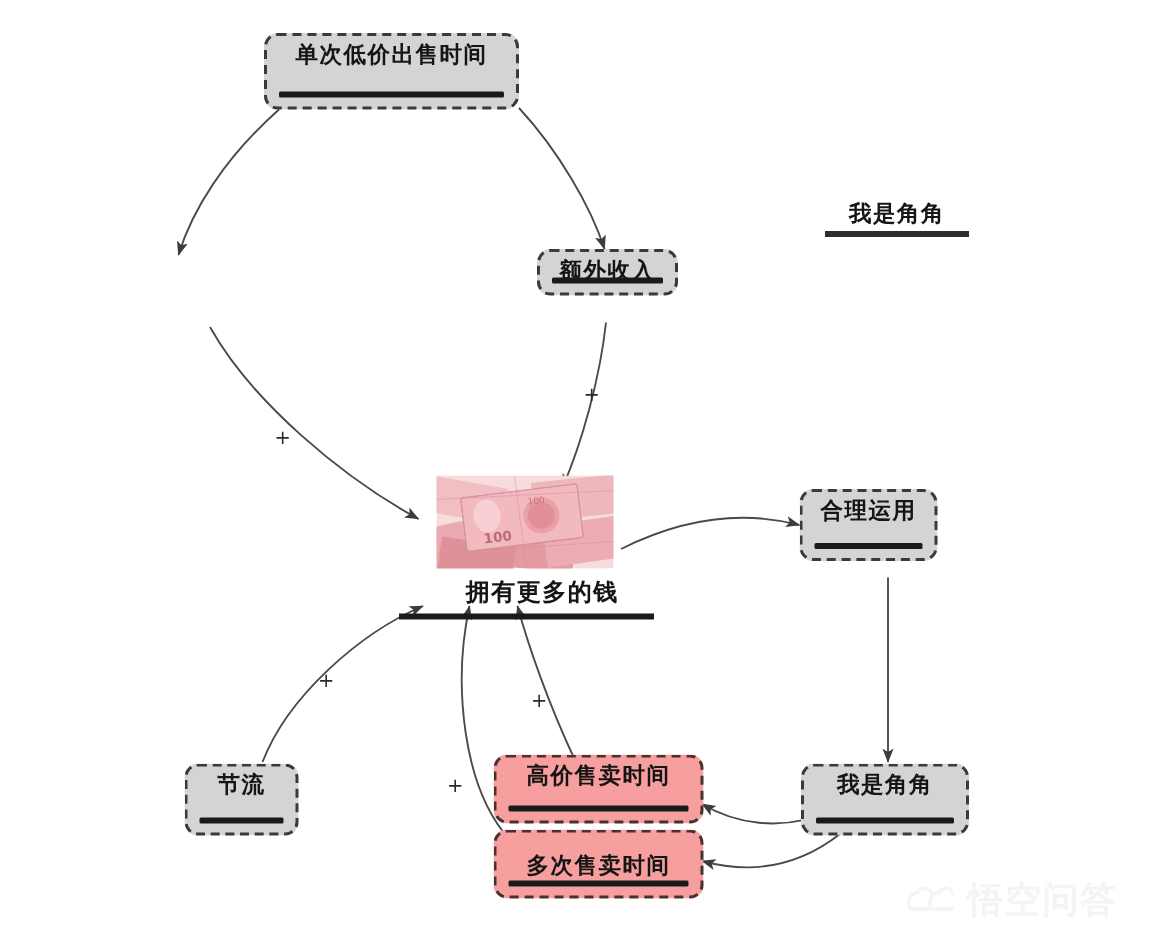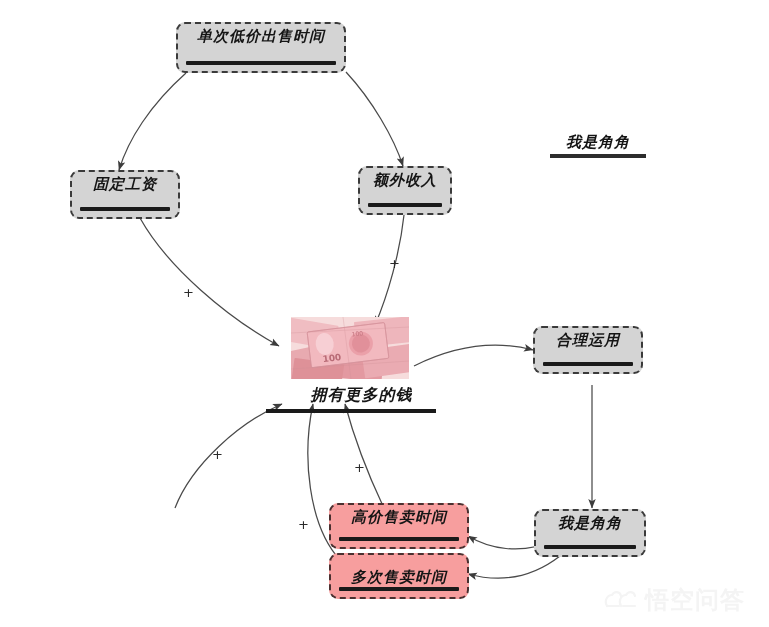--- a/index.html
+++ b/index.html
@@ -37,21 +37,20 @@
     align-items: center;
     justify-content: flex-start;
     padding-top: 4px;
   }
   .node.pink {
     background: #f79e9e;
     border-color: #4a3030;
   }
   .node-label {
     font-family: "DejaVu Sans", "Liberation Sans", sans-serif;
-    font-style: italic;
     font-weight: bold;
     font-size: 15px;
     color: #151515;
     letter-spacing: 1px;
     white-space: nowrap;
     line-height: 1.15;
   }
   .node-rule {
     position: absolute;
     left: 8px;
@@ -180,26 +179,22 @@
   <div class="plus" style="left:389px; top:257px;">+</div>
   <div class="plus" style="left:212px; top:448px;">+</div>
   <div class="plus" style="left:354px; top:461px;">+</div>
   <div class="plus" style="left:298px; top:518px;">+</div>
 
   <div class="node" id="node-n1" style="left:176px; top:22px; width:170px; height:51px;">
     <span class="node-label">单次低价出售时间</span>
     <span class="node-rule"></span>
   </div>
 
-  <div class="node" id="node-n2" style="left:70px; top:170px; width:110px; height:49px;">
-    <span class="node-label">固定工资</span>
-    <span class="node-rule"></span>
-  </div>
-
-  <div class="node" id="node-n3" style="left:358px; top:166px; width:94px; height:49px;">
+
+  <div class="node" id="node-n3" style="left:358px; top:166px; width:94px; height:31px;">
     <span class="node-label">额外收入</span>
     <span class="node-rule"></span>
   </div>
 
   <div id="money-node">
     <svg id="money-photo" viewBox="0 0 118 62" preserveAspectRatio="none">
       <rect x="0" y="0" width="118" height="62" fill="#f6dcdc"></rect>
       <g opacity="0.95">
         <rect x="-6" y="30" width="54" height="28" rx="1" fill="#e8a8ae" transform="rotate(-12 20 44)"></rect>
         <rect x="34" y="36" width="58" height="26" rx="1" fill="#e2969e" transform="rotate(6 60 48)"></rect>
@@ -223,30 +218,34 @@
         <path d="M0,16 L118,10"></path>
         <path d="M52,0 L60,62"></path>
       </g>
     </svg>
     <div id="money-caption">
       <span class="node-label">拥有更多的钱</span>
     </div>
     <div id="money-rule"></div>
   </div>
 
-  <div class="node" id="node-n5" style="left:533px; top:326px; width:110px; height:48px;">
+  <div class="node" id="node-n5" style="left:533px; top:326px; width:92px; height:48px;">
     <span class="node-label">合理运用</span>
     <span class="node-rule"></span>
   </div>
 
   <div class="node" id="node-n6" style="left:534px; top:509px; width:112px; height:48px;">
     <span class="node-label">我是角角</span>
     <span class="node-rule"></span>
   </div>
 
+  <div class="node" id="node-n7" style="left:123px; top:509px; width:76px; height:48px;">
+    <span class="node-label">节流</span>
+    <span class="node-rule"></span>
+  </div>
 
   <div class="node pink" id="node-n8" style="left:329px; top:503px; width:140px; height:46px;">
     <span class="node-label">高价售卖时间</span>
     <span class="node-rule"></span>
   </div>
 
   <div class="node pink" id="node-n9" style="left:329px; top:553px; width:140px; height:46px;justify-content:center;">
     <span class="node-label">多次售卖时间</span>
     <span class="node-rule"></span>
   </div>

